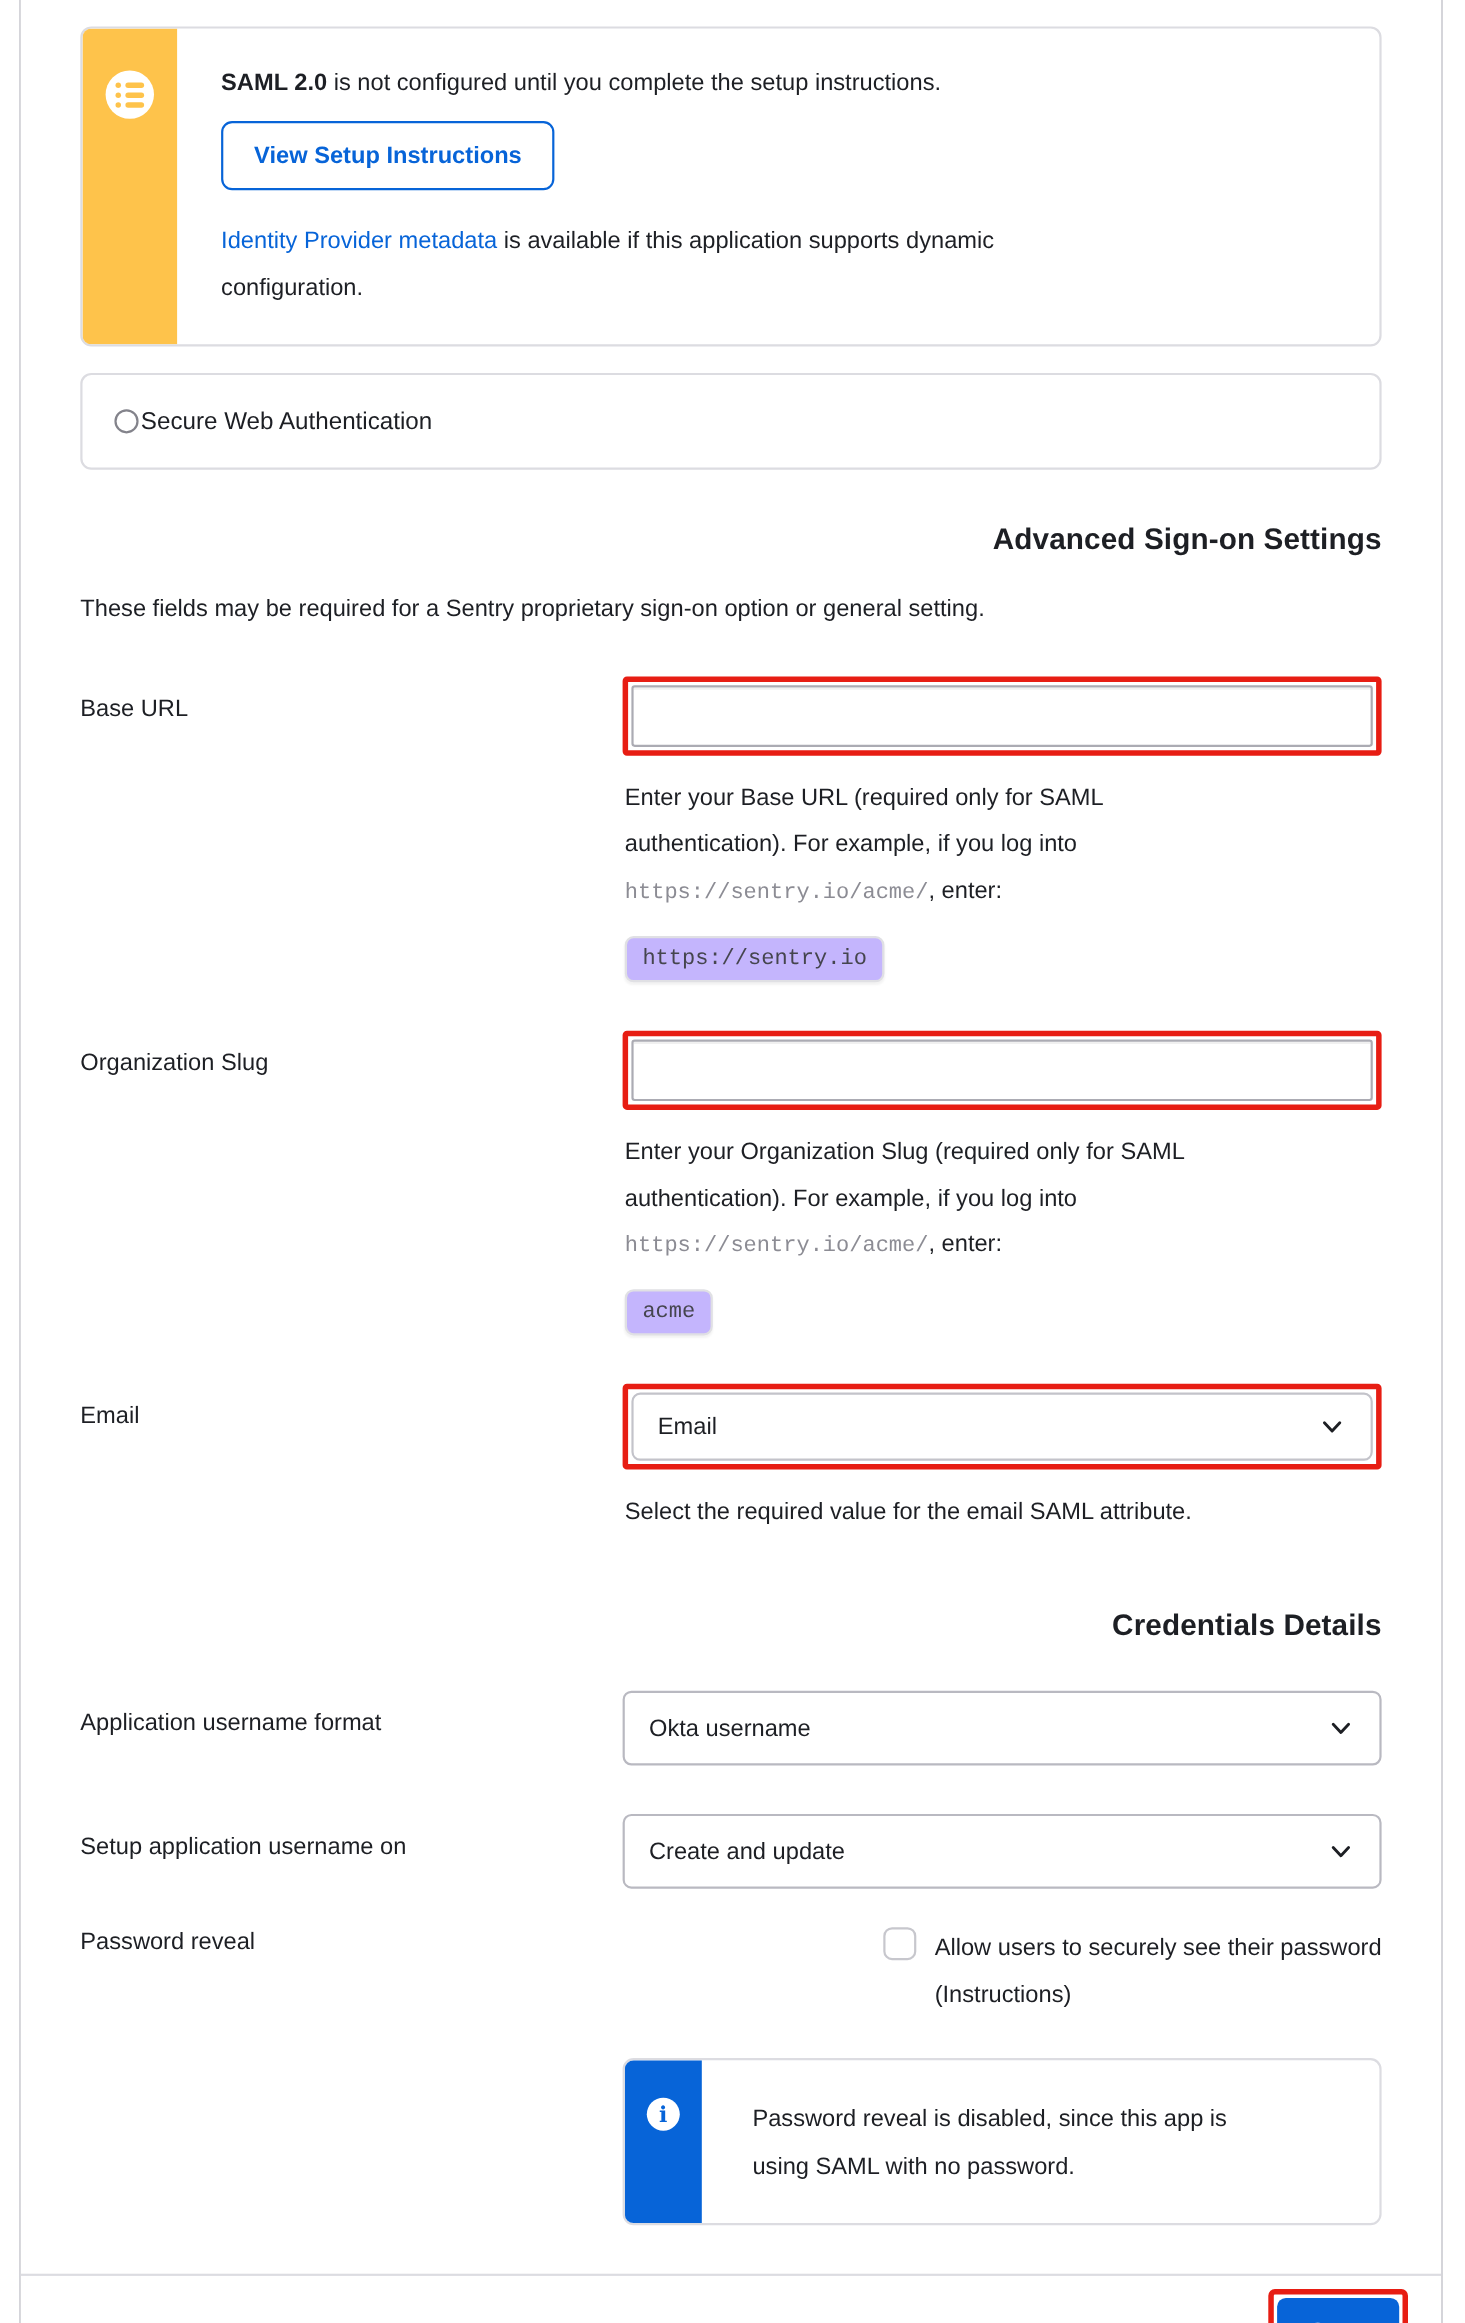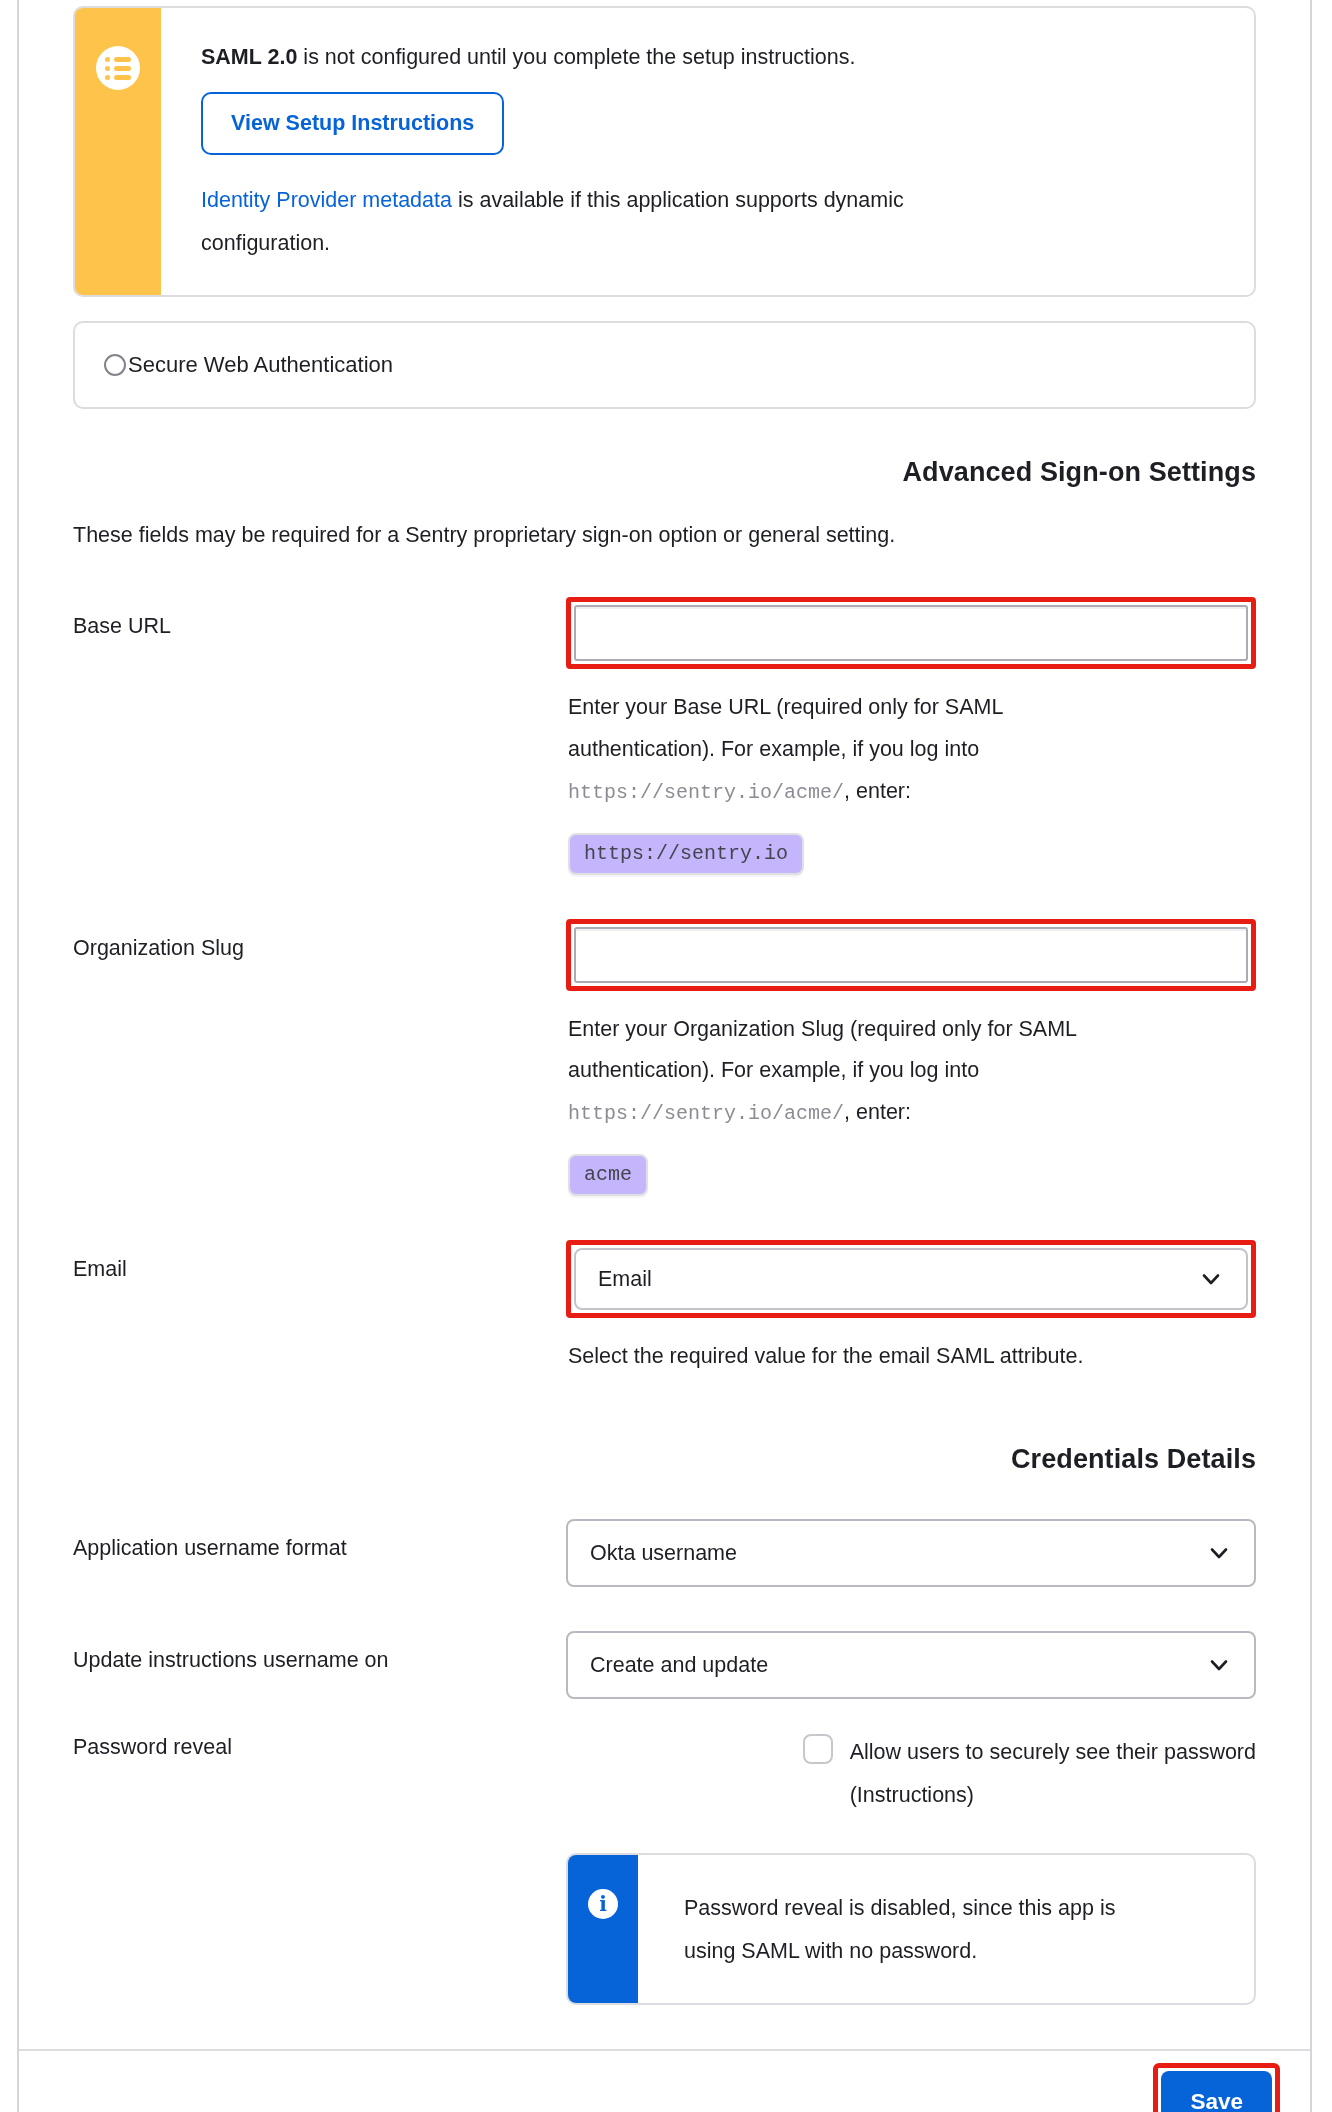--- a/index.html
+++ b/index.html
@@ -13,21 +13,21 @@
 
   .page-card {
     margin-left: 17px;
     width: 1295px;
     border-left: 2px solid #d5d5da;
     border-right: 2px solid #d5d5da;
     border-bottom: 2px solid #d5d5da;
     border-radius: 0 0 14px 14px;
     background: #fff;
   }
-  .card-inner { padding: 6px 54px 0 54px; }
+  .card-inner { padding: 24px 54px 0 54px; }
 
   
   .saml-banner {
     display: flex;
     border: 2px solid #dcdce1;
     border-radius: 10px;
     overflow: hidden;
     background: #fff;
   }
   .banner-accent {
@@ -288,21 +288,21 @@
         <div class="select-box standalone">
           <span>Okta username</span>
           <svg class="chev" viewBox="0 0 26 26">
               <polyline points="6,9.5 13,17 20,9.5" fill="none" stroke="#1d1f24" stroke-width="2.6" stroke-linecap="round" stroke-linejoin="round"></polyline>
             </svg>
         </div>
       </div>
     </div>
 
     <div class="form-row">
-      <div class="row-label">Update instructions username on</div>
+      <div class="row-label">Setup application username on</div>
       <div class="row-field">
         <div class="select-box standalone">
           <span>Create and update</span>
           <svg class="chev" viewBox="0 0 26 26">
               <polyline points="6,9.5 13,17 20,9.5" fill="none" stroke="#1d1f24" stroke-width="2.6" stroke-linecap="round" stroke-linejoin="round"></polyline>
             </svg>
         </div>
       </div>
     </div>
 

